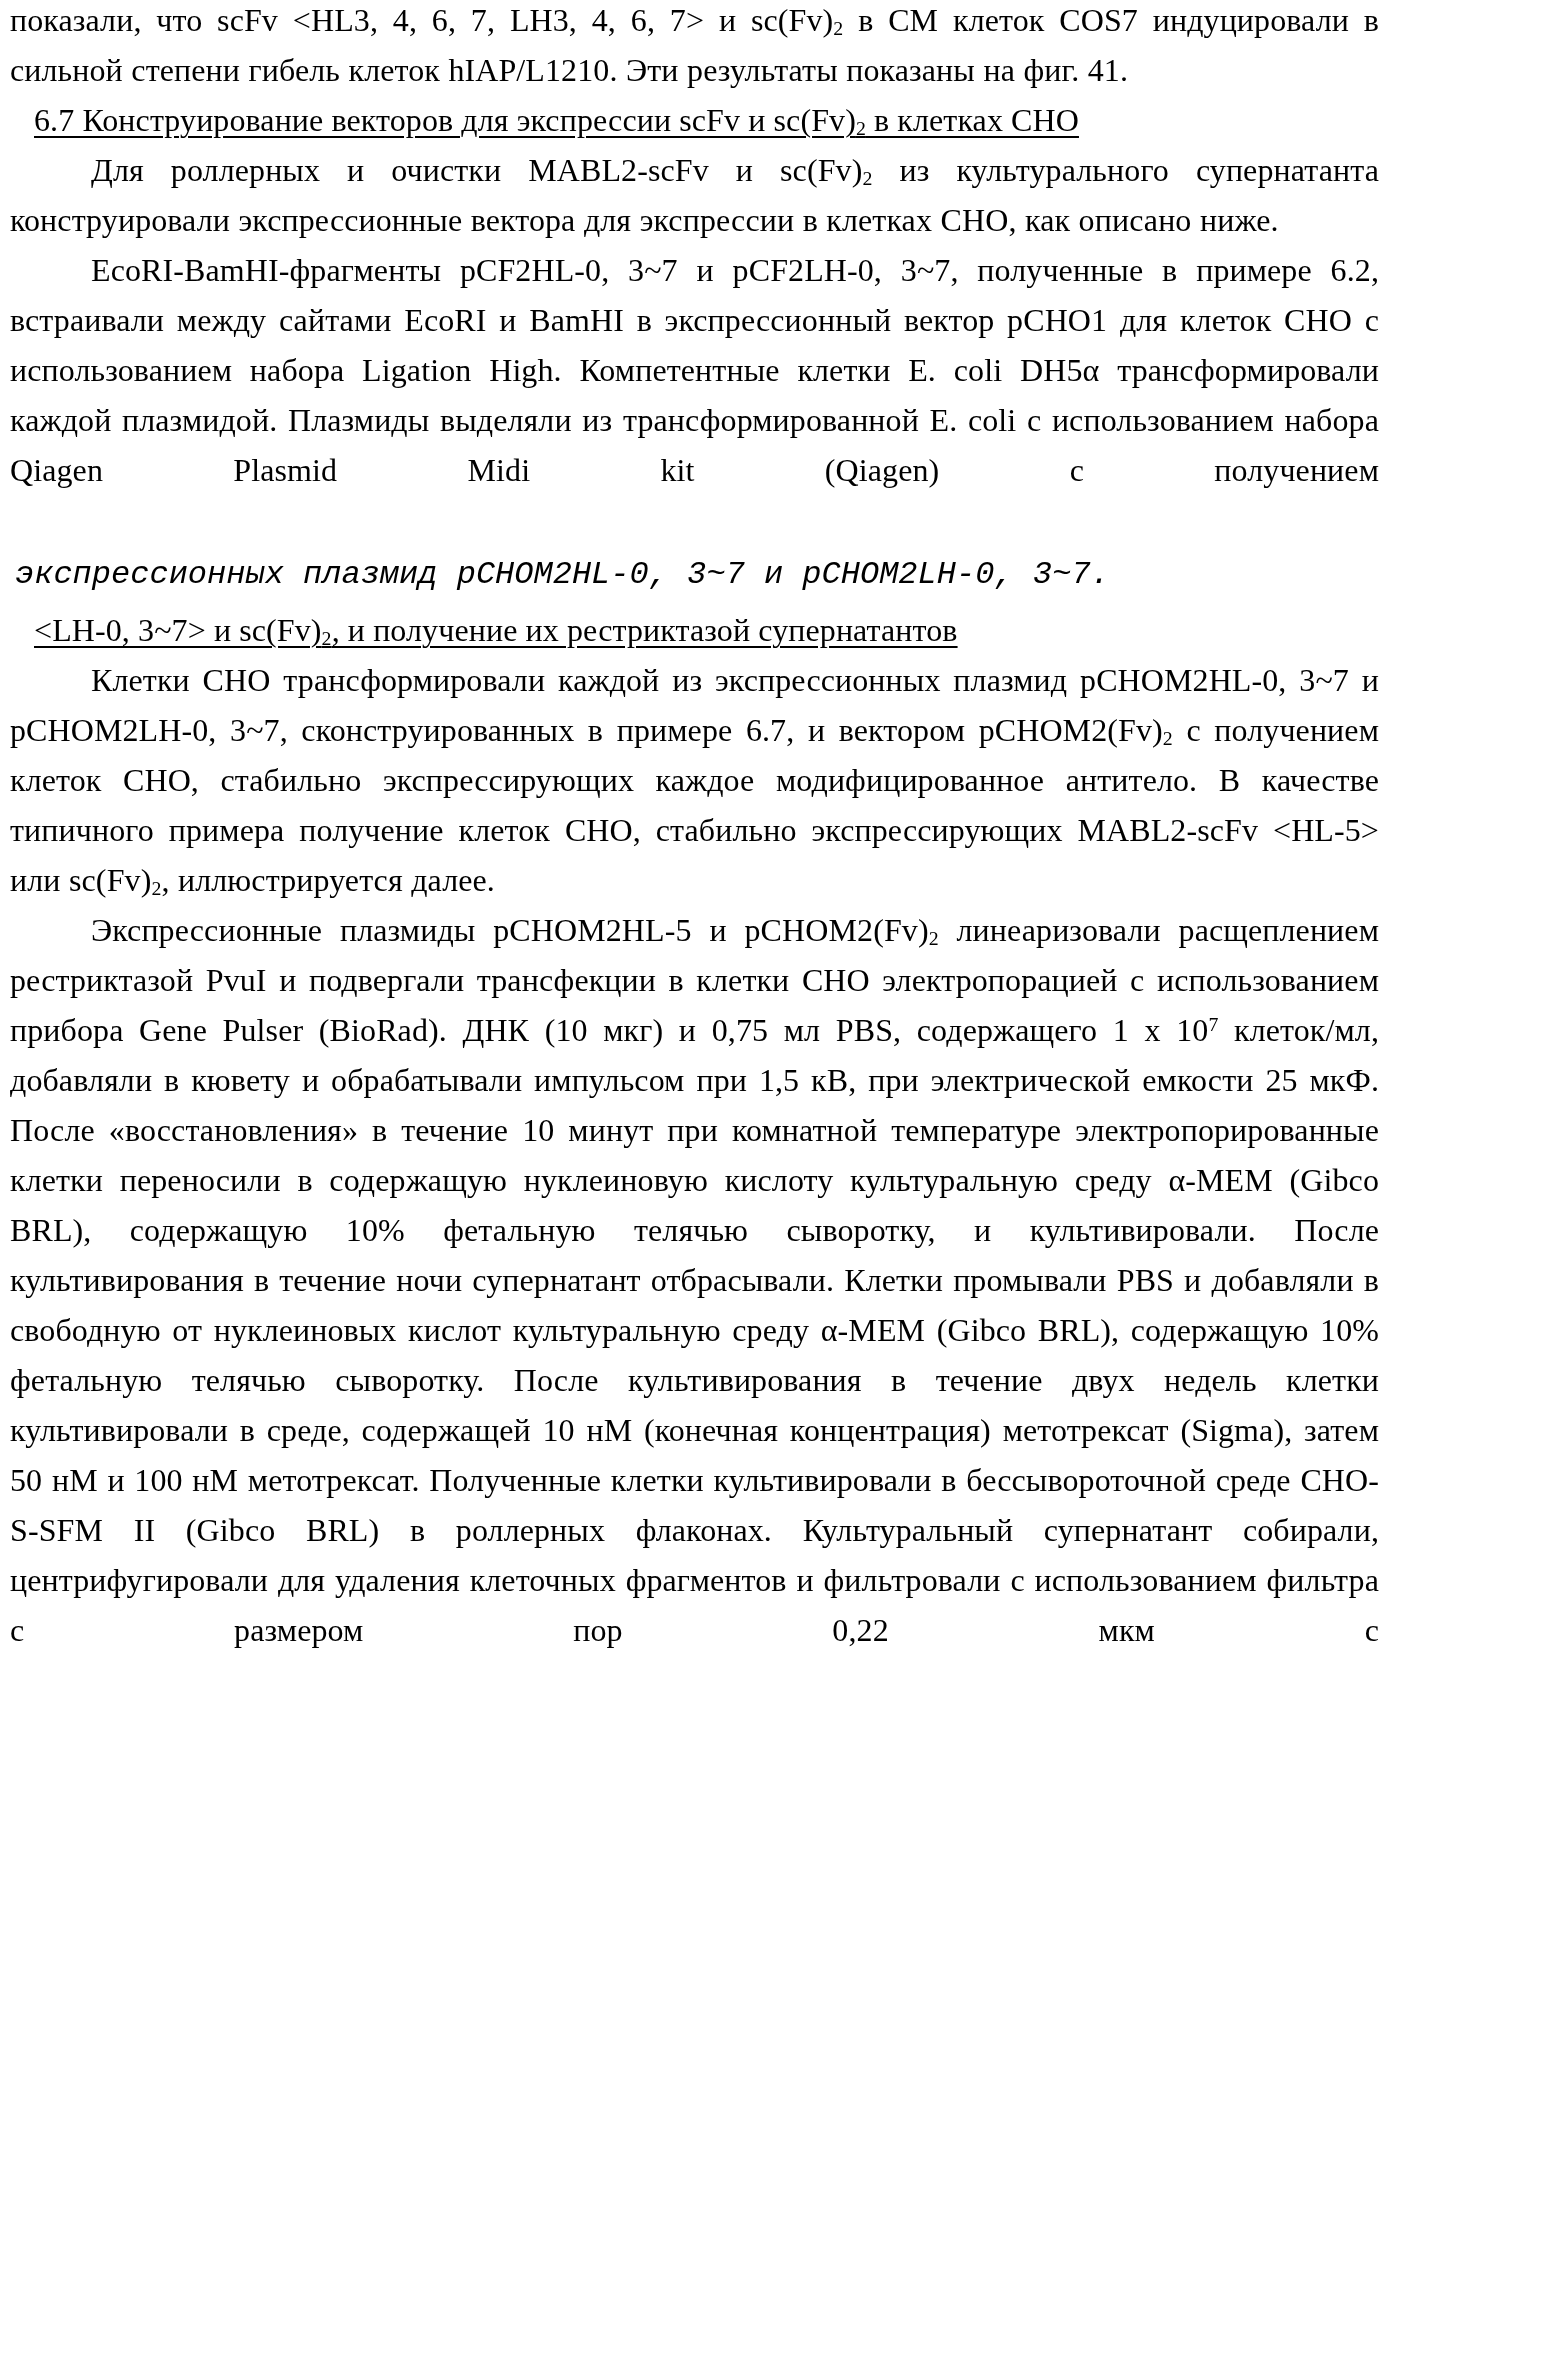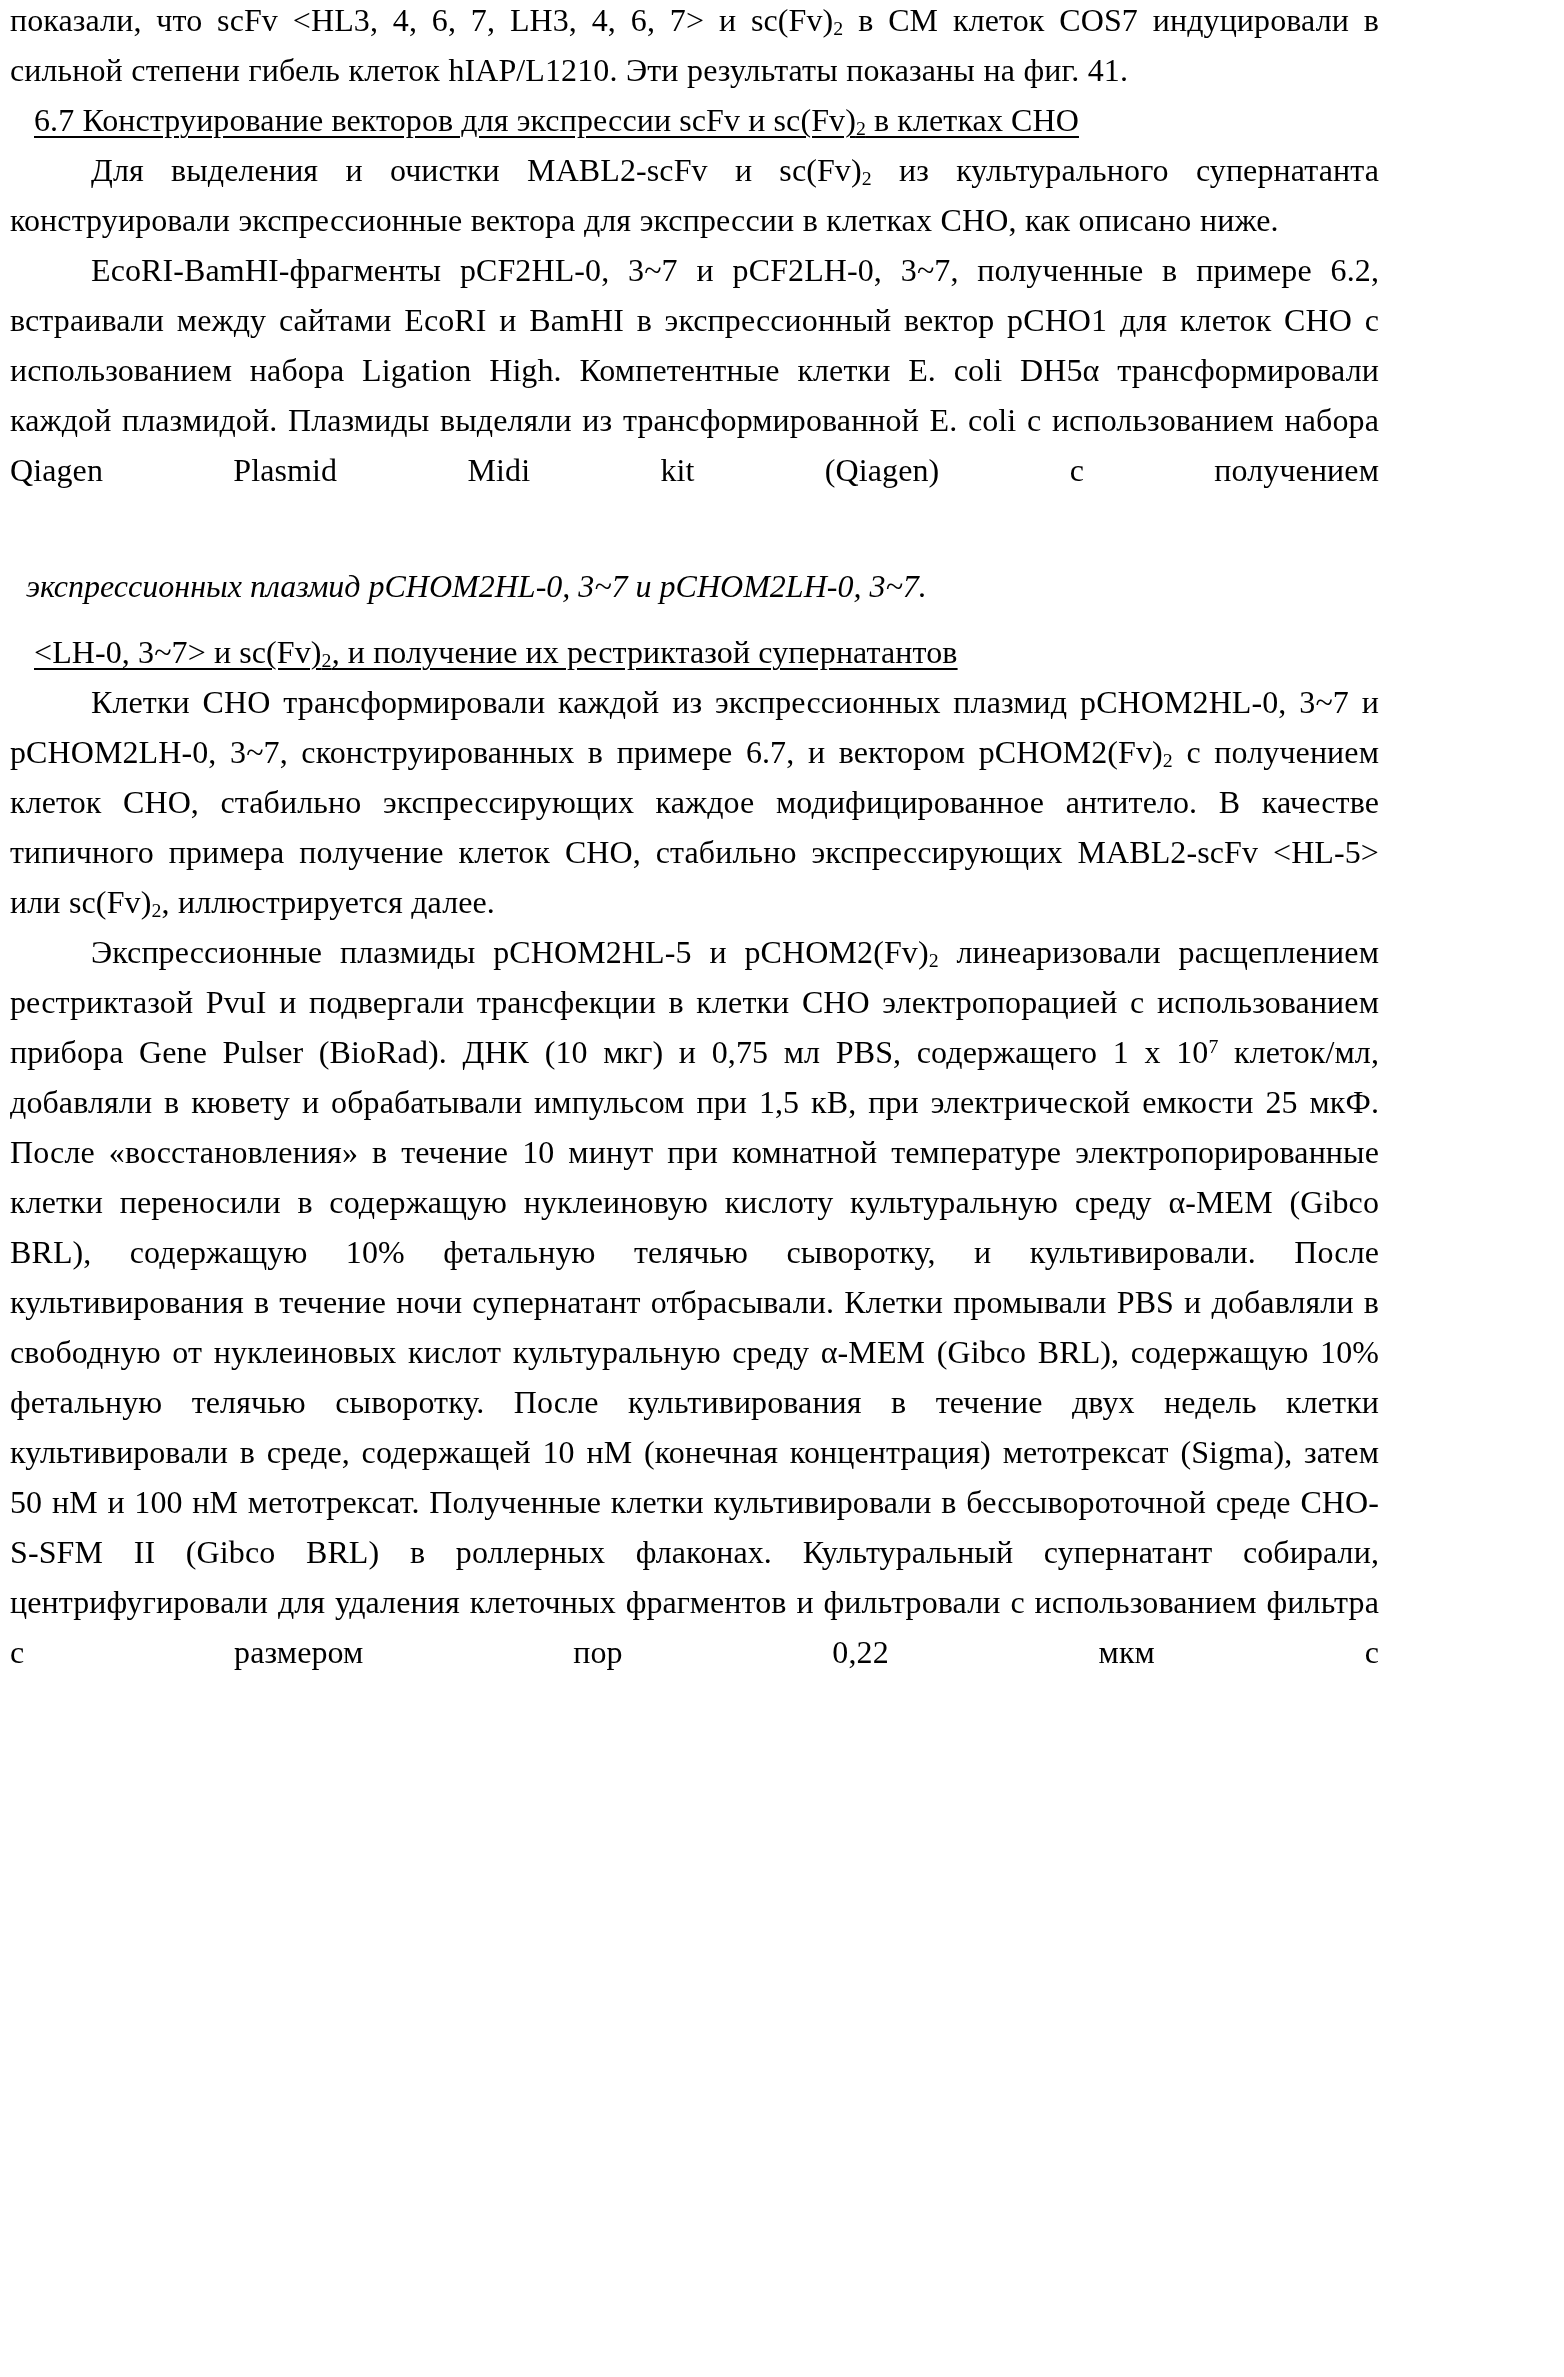--- a/index.html
+++ b/index.html
@@ -48,26 +48,27 @@
     text-align: left;
     letter-spacing: 0.1px;
   }
   p.heading .uline {
     text-decoration: underline;
     text-underline-offset: 5.4px;
     text-decoration-thickness: 2.3px;
     margin-left: 24px;
   }
   p.italicline {
-    margin: 16px;
+    margin: 5px;
     padding: 0;
     font-size: 32px;
     line-height: 50px;
     text-align: justify;
     font-style: italic;
+    font-family: Liberation Mono, monospace;
   }
   sub {
     font-size: 0.62em;
     vertical-align: -0.22em;
     line-height: 0;
   }
   sup {
     font-size: 0.62em;
     vertical-align: 0.48em;
     line-height: 0;
@@ -83,21 +84,21 @@
 </head>
 <body>
 
 <div id="page">
   <div class="doc-body">
 
     <p class="para nostretch"><span>показали, что scFv &lt;HL3, 4, 6, 7, LH3, 4, 6, 7&gt; и sc(Fv)</span><sub>2</sub><span> в CM клеток COS7 индуцировали в</span> <span>сильной степени гибель клеток hIAP/L1210. Эти результаты показаны на фиг. 41.</span></p>
 
     <p class="heading"><span class="uline"><span>6.7 Конструирование векторов для экспрессии scFv и sc(Fv)</span><sub>2</sub><span> в клетках CHO</span></span></p>
 
-    <p class="para indent nostretch"><span>Для выделения и очистки MABL2-scFv и sc(Fv)</span><sub>2</sub><span> из культурального супернатанта конструировали экспрессионные вектора для экспрессии в клетках CHO, как описано ниже.</span></p>
+    <p class="para indent nostretch"><span>Для роллерных и очистки MABL2-scFv и sc(Fv)</span><sub>2</sub><span> из культурального супернатанта конструировали экспрессионные вектора для экспрессии в клетках CHO, как описано ниже.</span></p>
 
     <p class="para indent"><span>EcoRI-BamHI-фрагменты pCF2HL-0, 3~7 и pCF2LH-0, 3~7, полученные в примере 6.2, встраивали между сайтами EcoRI и BamHI в экспрессионный вектор pCHO1 для клеток CHO с использованием набора Ligation High. Компетентные клетки E. coli DH5α трансформировали каждой плазмидой. Плазмиды выделяли из трансформированной E. coli с использованием набора Qiagen Plasmid Midi kit (Qiagen) с получением</span></p>
     <p class="italicline"><span>экспрессионных плазмид pCHOM2HL-0, 3~7 и pCHOM2LH-0, 3~7.</span></p>
 
     <p class="heading"><span class="uline"><span>&lt;LH-0, 3~7&gt; и sc(Fv)</span><sub>2</sub><span>, и получение их рестриктазой супернатантов</span></span></p>
 
     <p class="para indent nostretch"><span>Клетки CHO трансформировали каждой из экспрессионных плазмид pCHOM2HL-0, 3~7 и pCHOM2LH-0, 3~7, сконструированных в примере 6.7, и вектором pCHOM2(Fv)</span><sub>2</sub><span> с получением клеток CHO, стабильно экспрессирующих каждое модифицированное антитело. В качестве типичного примера получение клеток CHO, стабильно экспрессирующих MABL2-scFv &lt;HL-5&gt; или sc(Fv)</span><sub>2</sub><span>, иллюстрируется далее.</span></p>
 
     <p class="para indent"><span>Экспрессионные плазмиды pCHOM2HL-5 и pCHOM2(Fv)</span><sub>2</sub><span> линеаризовали расщеплением рестриктазой PvuI и подвергали трансфекции в клетки CHO электропорацией с использованием прибора Gene Pulser (BioRad). ДНК (10 мкг) и 0,75 мл PBS, содержащего 1 x 10</span><sup>7</sup><span> клеток/мл, добавляли в кювету и обрабатывали импульсом при 1,5 кВ, при электрической емкости 25 мкФ. После «восстановления» в течение 10 минут при комнатной температуре электропорированные клетки переносили в содержащую нуклеиновую кислоту культуральную среду α-MEM (Gibco BRL), содержащую 10% фетальную телячью сыворотку, и культивировали. После культивирования в течение ночи супернатант отбрасывали. Клетки промывали PBS и добавляли в свободную от нуклеиновых кислот культуральную среду α-MEM (Gibco BRL), содержащую 10% фетальную телячью сыворотку. После культивирования в течение двух недель клетки культивировали в среде, содержащей 10 нМ (конечная концентрация) метотрексат (Sigma), затем 50 нМ и 100 нМ метотрексат. Полученные клетки культивировали в бессывороточной среде CHO-S-SFM II (Gibco BRL) в роллерных флаконах. Культуральный супернатант собирали, центрифугировали для удаления клеточных фрагментов и фильтровали с использованием фильтра с размером пор 0,22 мкм с</span></p>
 

